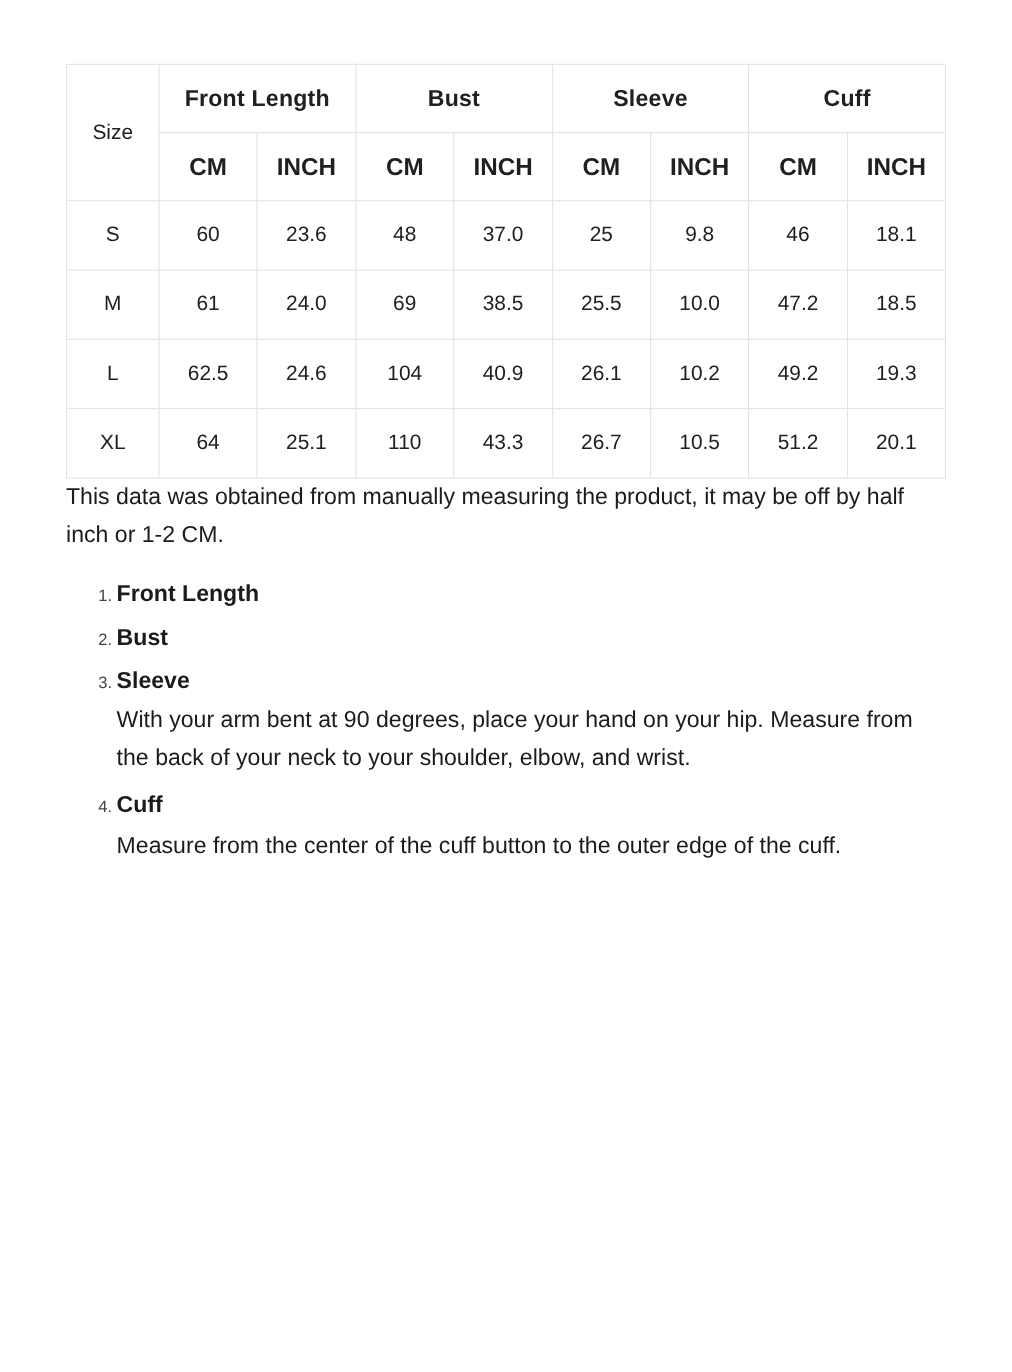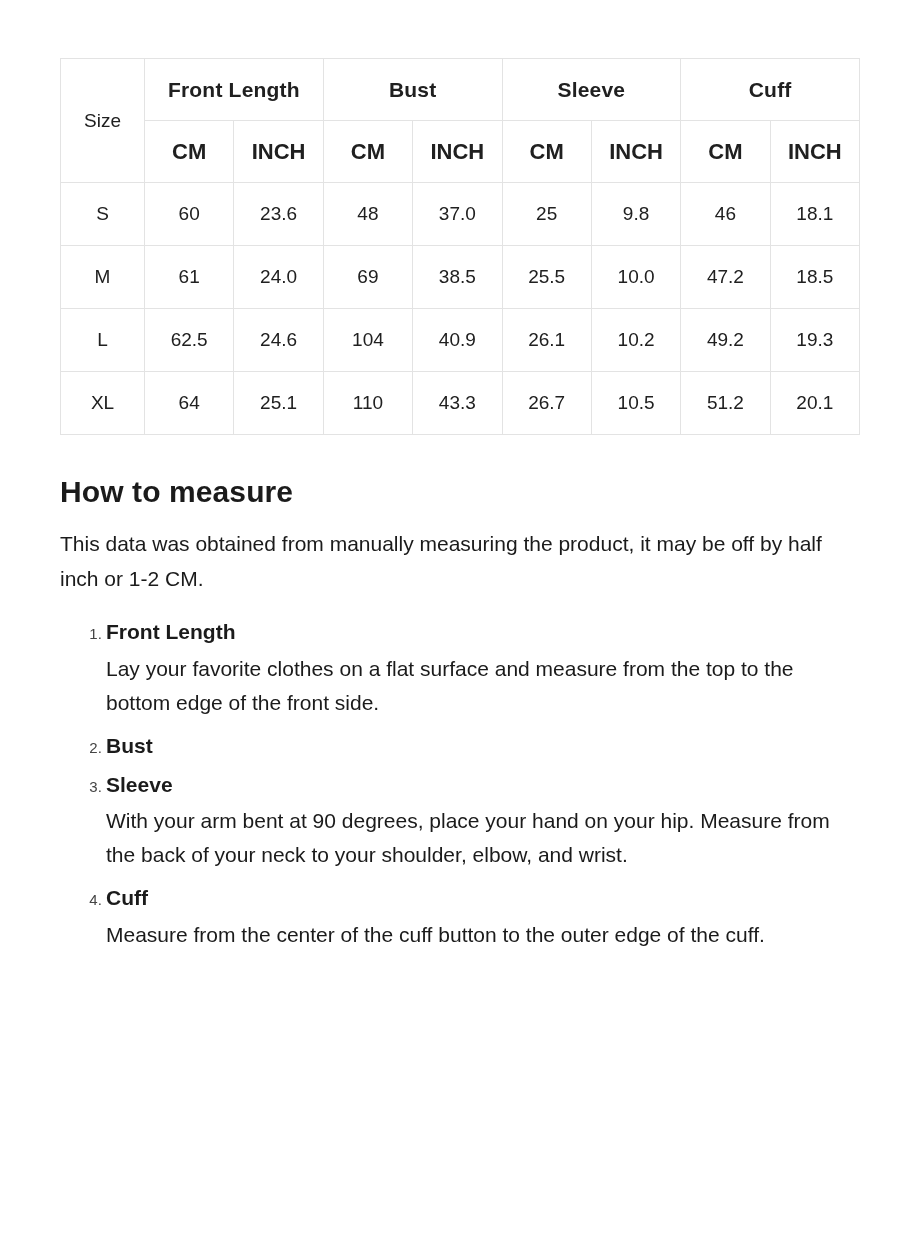--- a/index.html
+++ b/index.html
@@ -162,28 +162,26 @@
         <td>110</td>
         <td>43.3</td>
         <td>26.7</td>
         <td>10.5</td>
         <td>51.2</td>
         <td>20.1</td>
       </tr>
     </tbody>
   </table>
 
-  <h2 class="section-title">How to measure</h2>
 
   <p class="intro">This data was obtained from manually measuring the product, it may be off by half inch or 1-2 CM.</p>
 
   <ol class="steps">
     <li>
       <span class="step-title">Front Length</span>
-      <span class="step-body">Lay your favorite clothes on a flat surface and measure from the top to the bottom edge of the front side.</span>
     </li>
     <li>
       <span class="step-title">Bust</span>
     </li>
     <li>
       <span class="step-title">Sleeve</span>
       <span class="step-body">With your arm bent at 90 degrees, place your hand on your hip. Measure from the back of your neck to your shoulder, elbow, and wrist.</span>
     </li>
     <li>
       <span class="step-title">Cuff</span>

